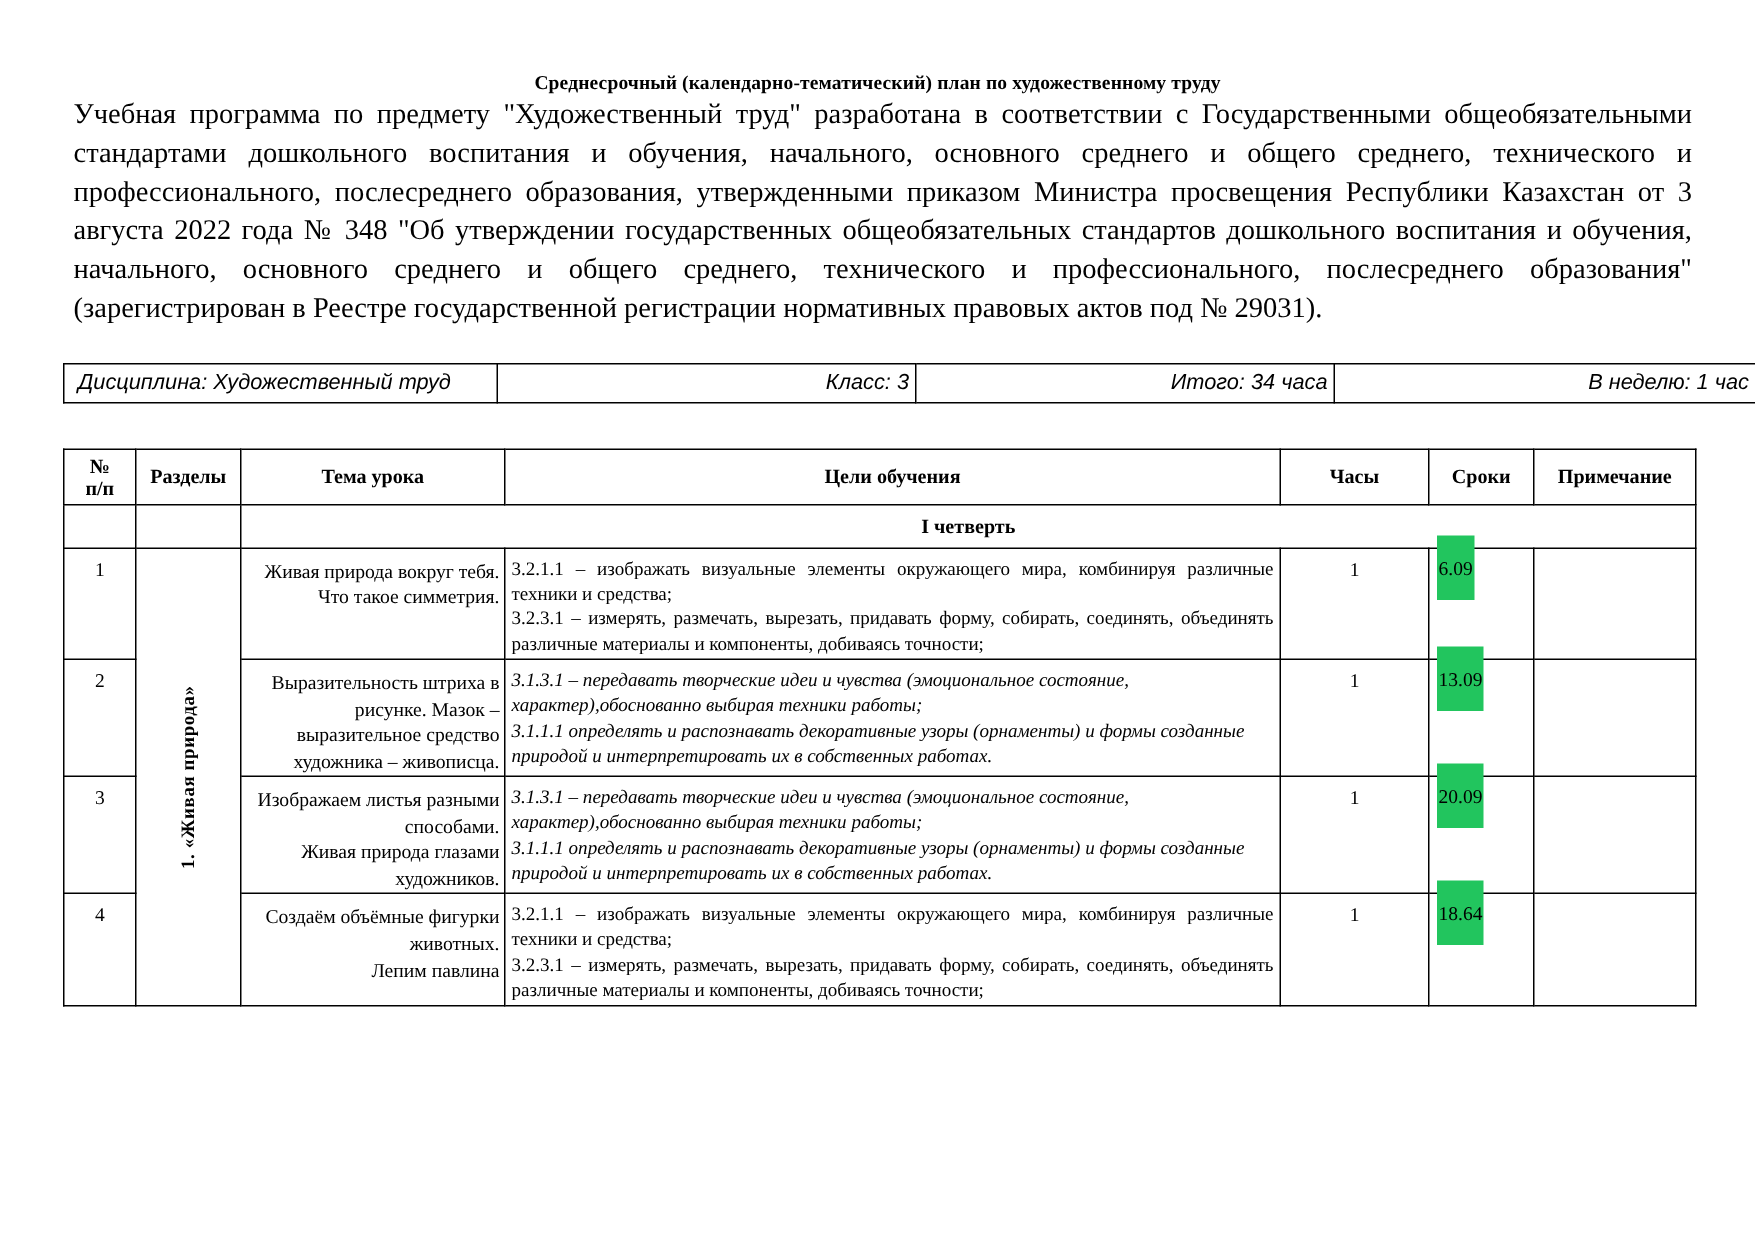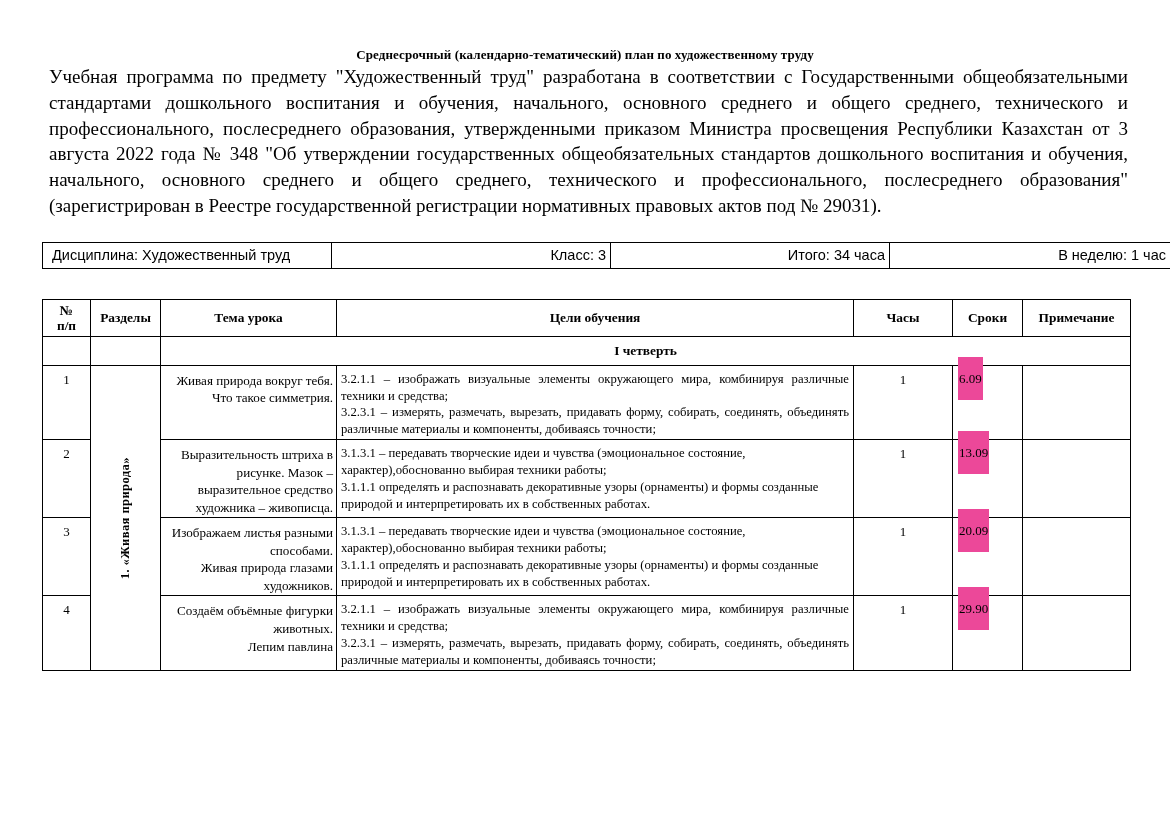--- a/index.html
+++ b/index.html
@@ -46,20 +46,21 @@
     text-indent: 38px;
   }
 
   
   .info-table {
     border-collapse: collapse;
     margin: 23px 0 0 42px;
     width: 1087px;
     table-layout: fixed;
     font-size: 15px;
+    font-style: italic;
   }
   .info-table td {
     border: 1px solid #000;
     text-align: right;
     vertical-align: middle;
     height: 23px;
     padding: 1px 4px;
     font-family: "Liberation Sans", "DejaVu Sans", sans-serif;
     font-size: 14.5px;
     white-space: nowrap;
@@ -126,36 +127,37 @@
     text-align: justify;
     text-justify: inter-word;
     line-height: 1.33;
     font-size: 12.7px;
     padding-top: 5px;
     padding-left: 4px;
     padding-right: 4px;
   }
   td.goals.left {
     text-align: left;
+    font-style: italic;
   }
   td.hours {
     text-align: center;
     vertical-align: top;
     padding-top: 6px;
     font-size: 13px;
   }
   td.dates {
     text-align: left;
     vertical-align: top;
     padding-top: 5px;
     padding-left: 5px;
     font-size: 13px;
   }
   .hl {
-    background: #ec4899;
+    background: #22c55e;
     padding: 14px 1px;
     text-align: center;
   }
   td.note { }
 
   
   td.section-cell {
     vertical-align: middle;
     text-align: center;
     padding: 0;
@@ -278,19 +280,19 @@
         <td class="num">4</td>
         <td class="topic">
           <span class="goal-line">Создаём объёмные фигурки животных.</span>
           <span class="goal-line">Лепим павлина</span>
         </td>
         <td class="goals">
           <span class="goal-line">3.2.1.1 – изображать визуальные элементы окружающего мира, комбинируя различные техники и средства;</span>
           <span class="goal-line">3.2.3.1 – измерять, размечать, вырезать, придавать форму, собирать, соединять, объединять различные материалы и компоненты, добиваясь точности;</span>
         </td>
         <td class="hours">1</td>
-        <td class="dates"><span class="hl">29.90</span></td>
+        <td class="dates"><span class="hl">18.64</span></td>
         <td class="note"></td>
       </tr>
     </tbody>
   </table>
 
 </div>
 
 </body></html>

